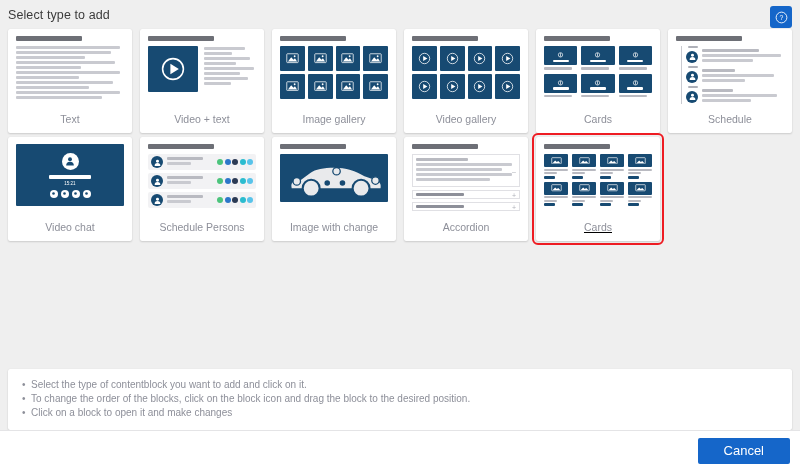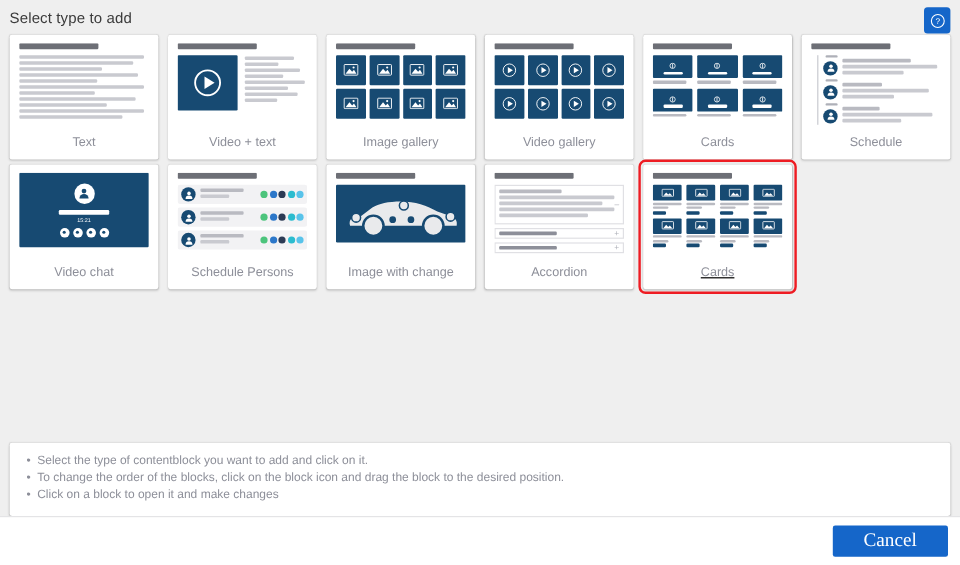--- a/index.html
+++ b/index.html
@@ -284,22 +284,22 @@
     height: 41px;
     background: #ffffff;
     border-top: 1px solid #e4e4e6;
     display: flex; align-items: center; justify-content: flex-end;
     padding-right: 10px;
   }
   .cancel-btn {
     background: #1566c9;
     color: #ffffff;
     border: none;
-    font-size: 16px;
-    font-family: Liberation Serif, serif;
+    font-size: 13px;
+    font-family: Liberation Sans, sans-serif;
     padding: 6px 26px;
     border-radius: 2px;
     cursor: pointer;
     line-height: 14px;
   }
 </style>
 </head>
 <body>
 
 <div class="app">

